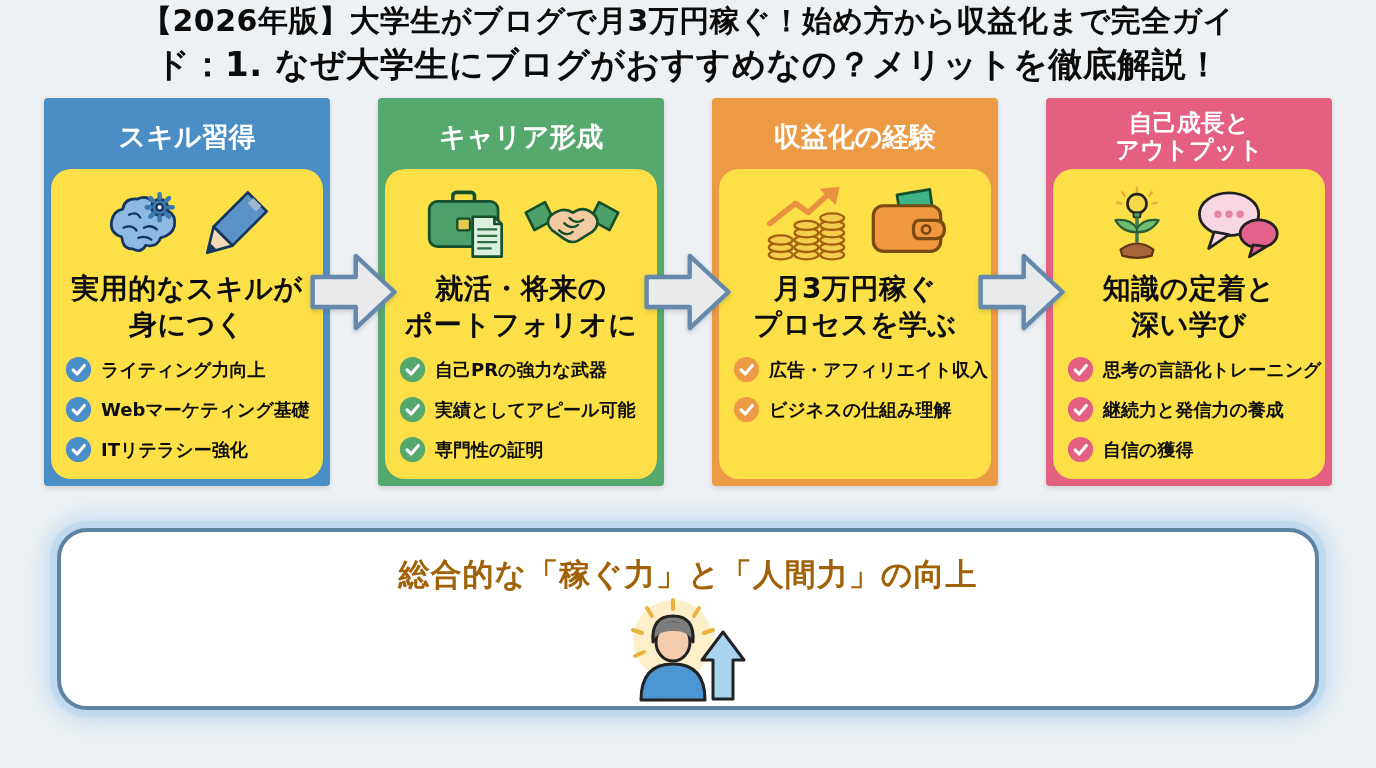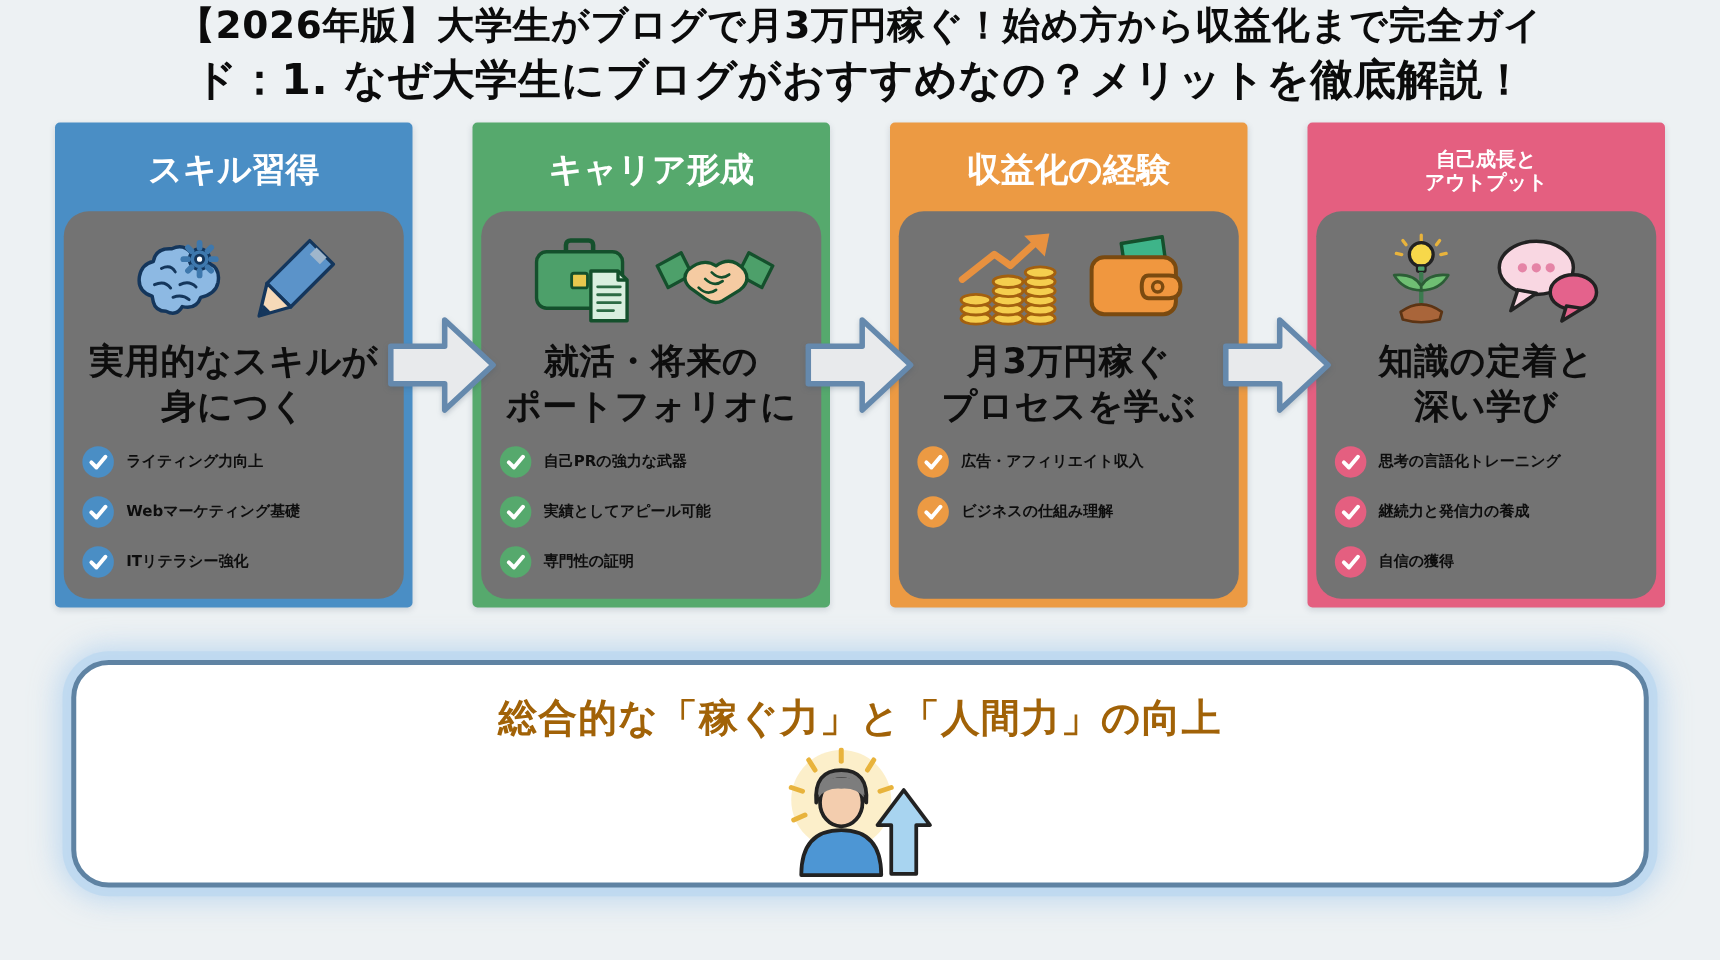--- a/index.html
+++ b/index.html
@@ -25,34 +25,34 @@
     width:286px; height:388px; box-sizing:border-box;
     background:var(--c); border-radius:4px; padding:7px;
     display:flex; flex-direction:column;
     box-shadow:0 2px 5px rgba(60,80,100,0.18);
   }
   .card-header{
     min-height:64px; display:flex; flex-direction:column; justify-content:center;
     color:#fff; font-weight:800; text-align:center; line-height:1.12;
   }
   .card-header .hl{ font-size:27px; }
-  .card.two-line-header .hl{ font-size:16px; }
+  .card.two-line-header .hl{ font-size:24px; }
   .hl:empty{ display:none; }
   .card-body{
-    flex:1; background:#737373; border-radius:20px;
+    flex:1; background:#fde047; border-radius:20px;
     padding:10px 8px 10px; display:flex; flex-direction:column; align-items:center;
   }
   .icons-row{ display:flex; align-items:center; justify-content:center; gap:16px; height:86px; margin-top:2px; }
   .main-text{ text-align:center; font-weight:800; color:#0d0d0d; font-size:28px; line-height:1.28; margin-top:4px; letter-spacing:0.5px; }
   .checklist{
     list-style:none; margin:14px 0 0; padding:0 0 0 6px;
     width:100%; box-sizing:border-box;
     display:flex; flex-direction:column; gap:13px;
   }
-  .check-item{ display:flex; align-items:center; gap:9px; font-size:12px; font-weight:700; color:#0d0d0d; white-space:nowrap; }
+  .check-item{ display:flex; align-items:center; gap:9px; font-size:18px; font-weight:700; color:#0d0d0d; white-space:nowrap; }
   .check-item svg{ flex:0 0 auto; }
   .check-bg{ fill:var(--c); }
 
   
   .arrow-slot{
     width:48px; display:flex; align-items:center; justify-content:center;
     position:relative; z-index:3;
   }
   .arrow-slot svg{ width:88px; height:90px; margin:0 -21px; filter:drop-shadow(0 2px 2px rgba(60,80,100,0.25)); }
 

